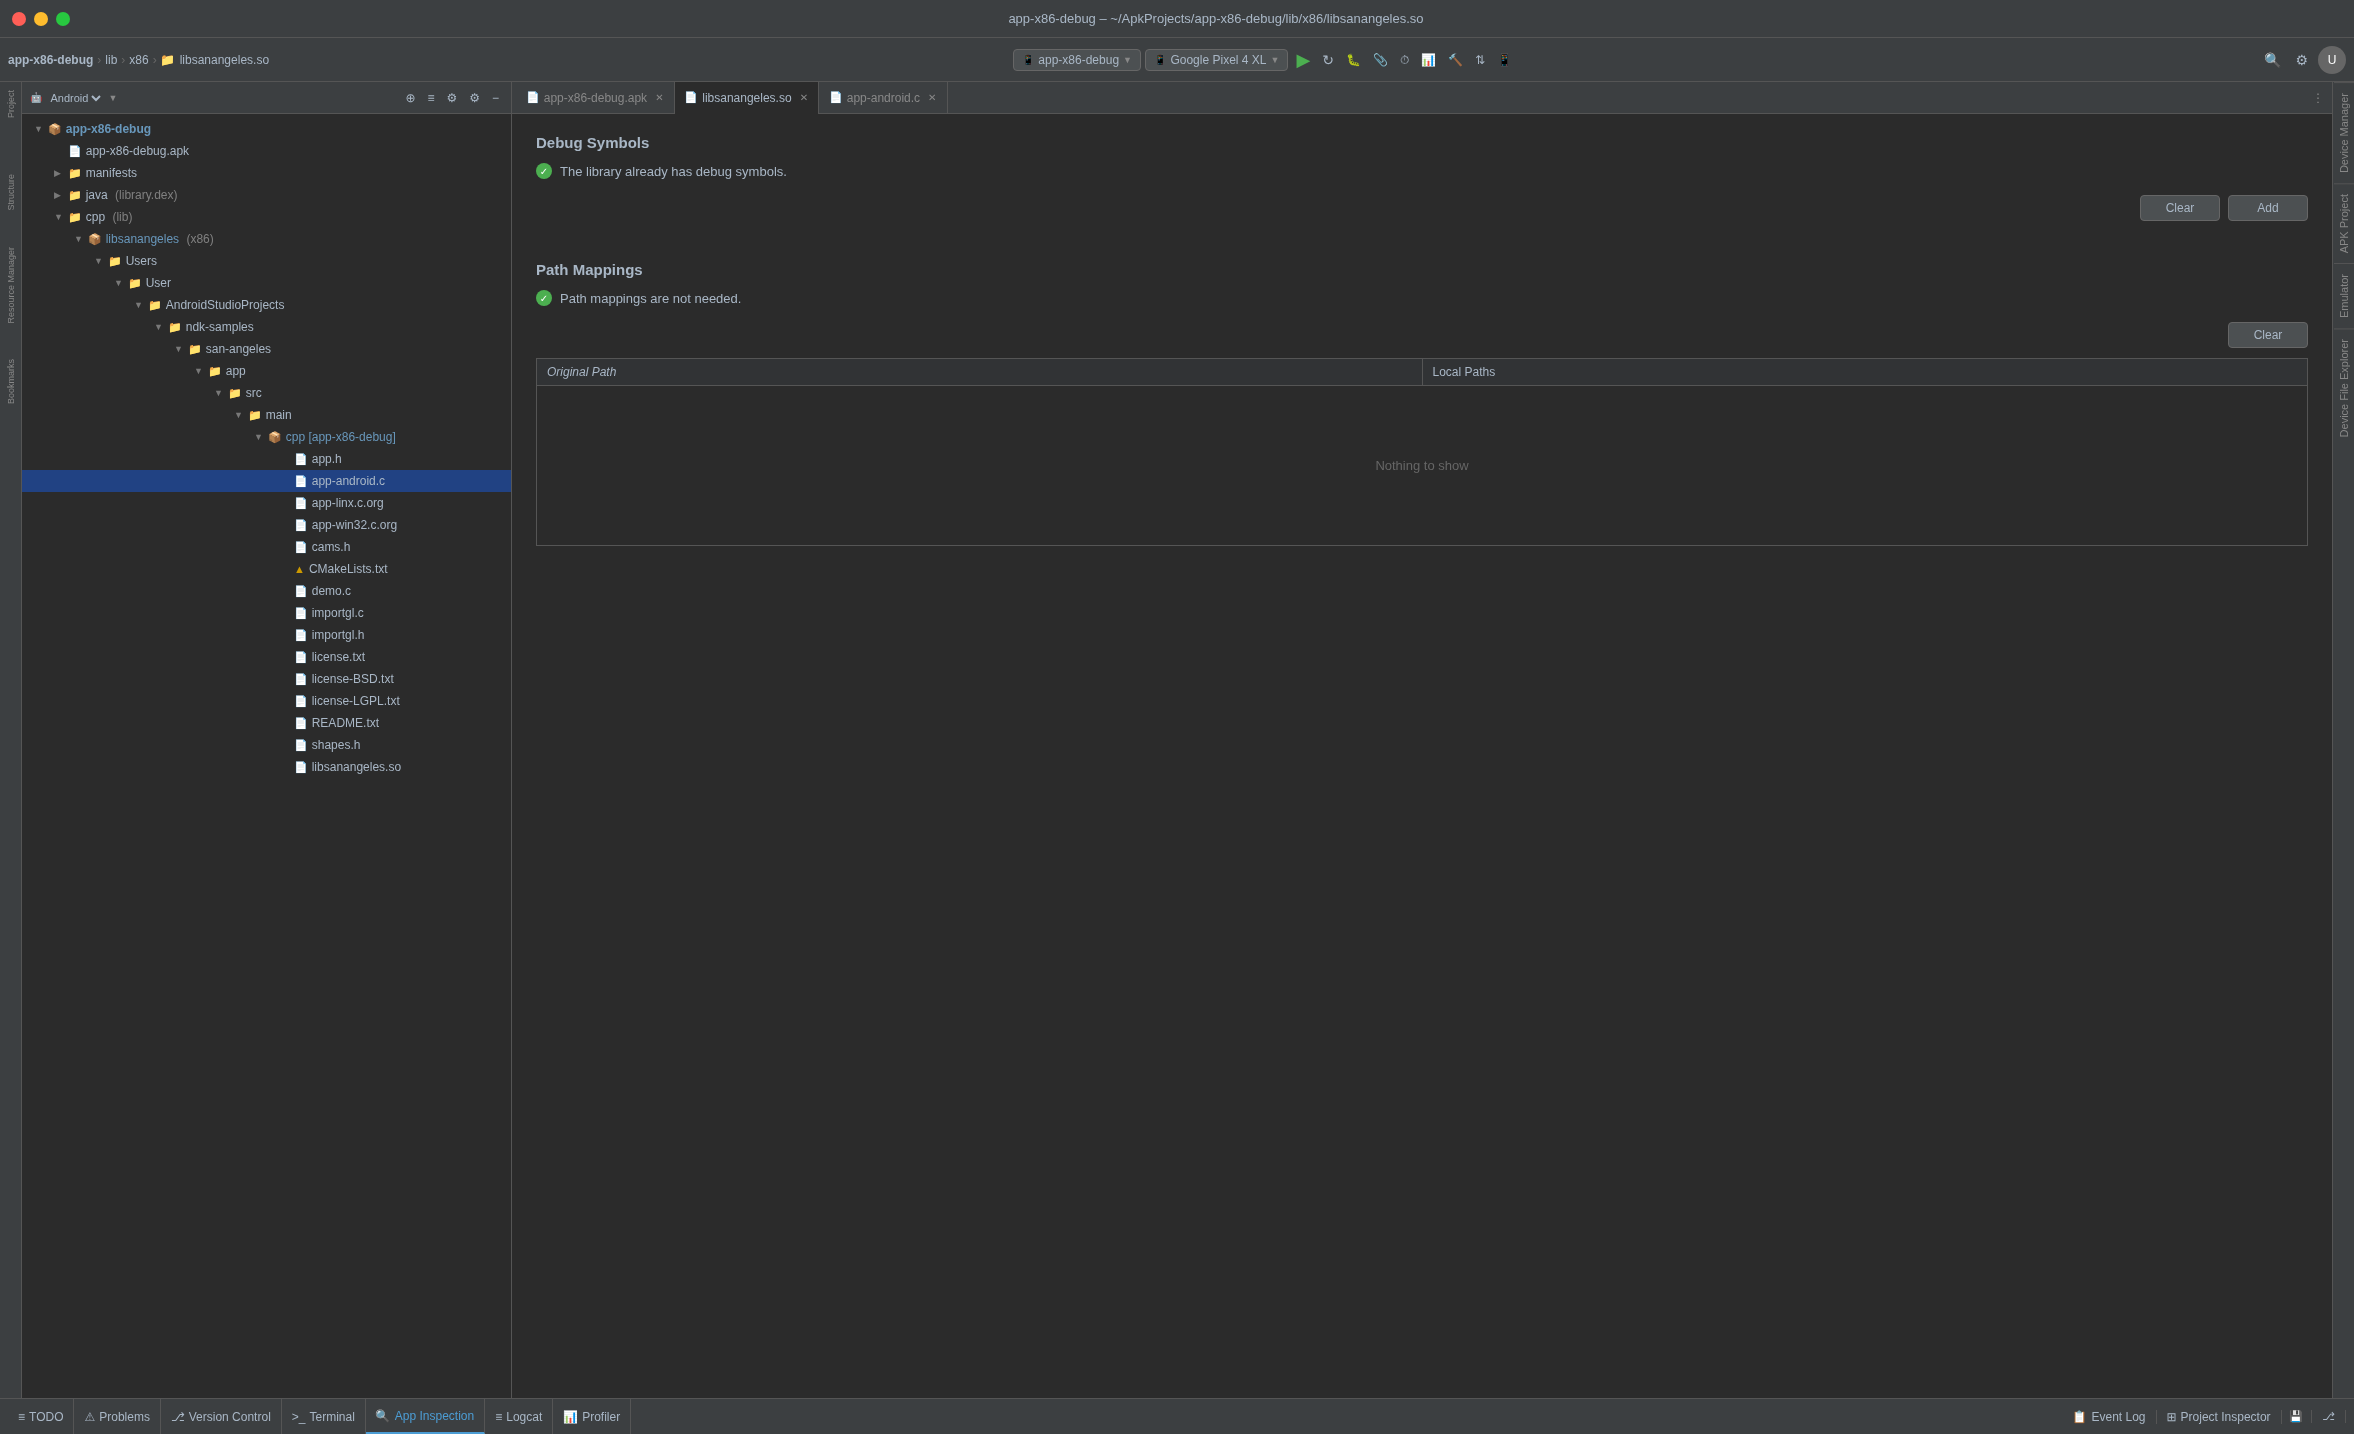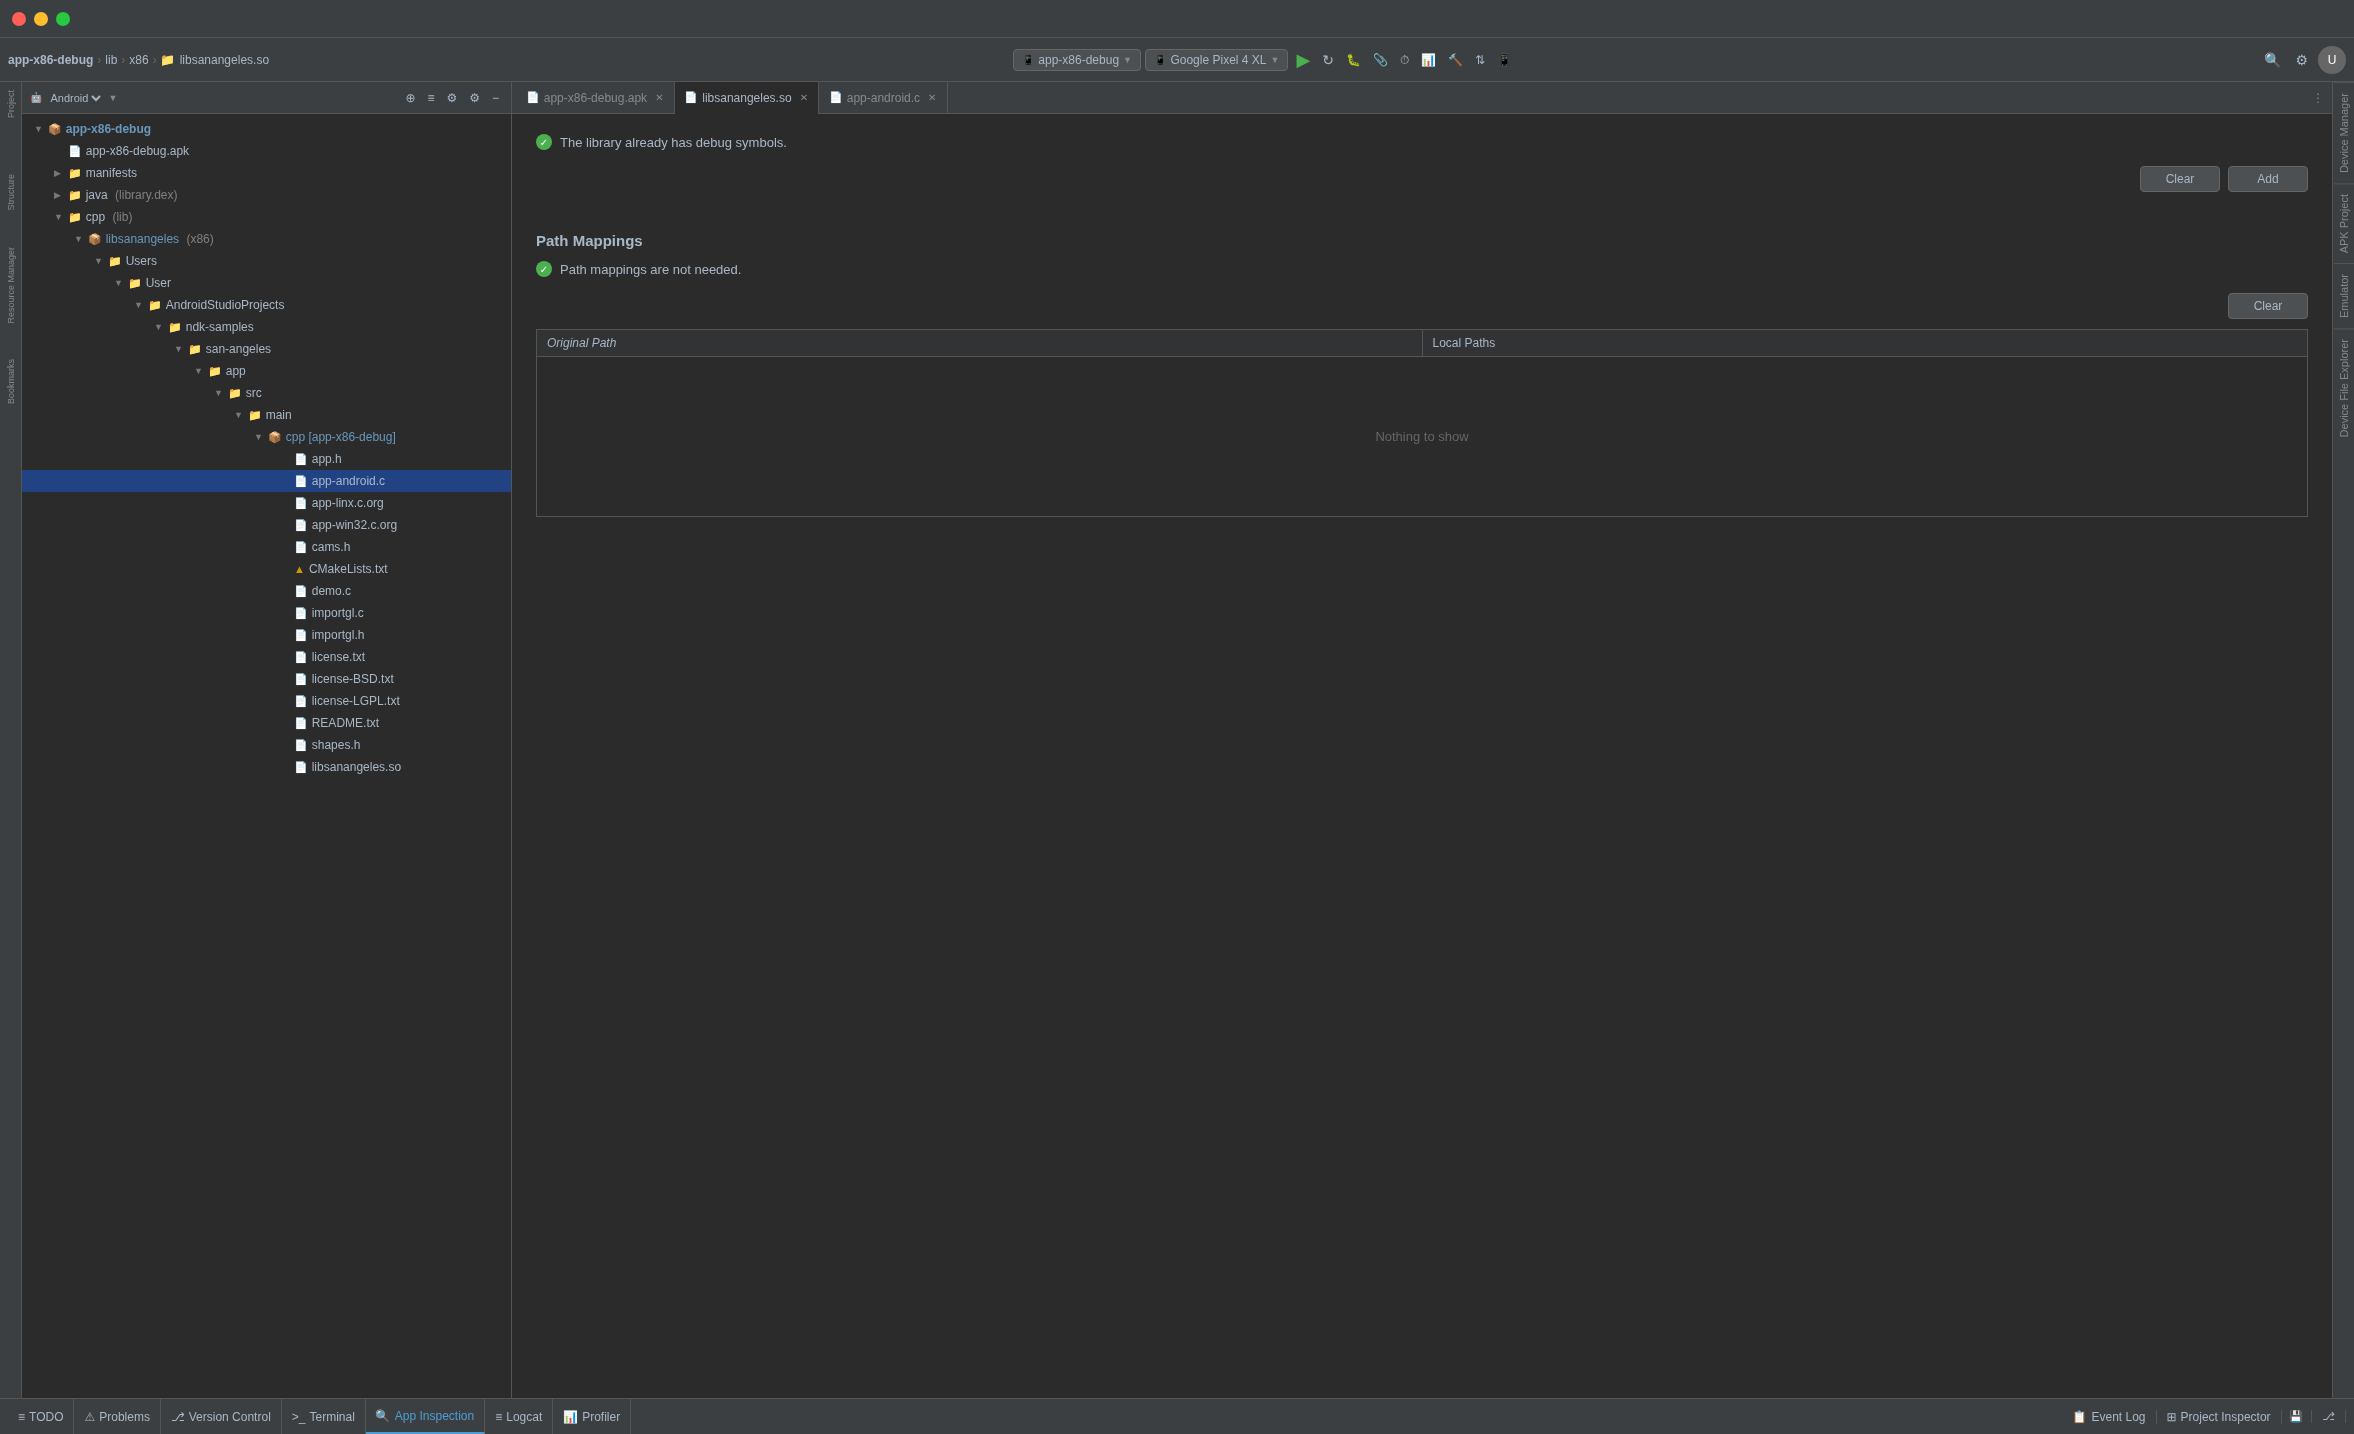--- a/index.html
+++ b/index.html
@@ -379,20 +379,21 @@
   </style>
 </head>
 <body>
 
 <div class="title-bar">
   <div class="traffic-lights">
     <div class="traffic-light tl-red"></div>
     <div class="traffic-light tl-yellow"></div>
     <div class="traffic-light tl-green"></div>
   </div>
+  <div class="title-text">app-x86-debug – ~/ApkProjects/app-x86-debug/lib/x86/libsanangeles.so</div>
 </div>
 
 <div class="toolbar">
   <div class="toolbar-left">
     <span style="color:#a9b7c6; font-size:12px; font-weight:600;">app-x86-debug</span>
     <span class="breadcrumb-sep">›</span>
     <span style="color:#a9b7c6; font-size:12px;">lib</span>
     <span class="breadcrumb-sep">›</span>
     <span style="color:#a9b7c6; font-size:12px;">x86</span>
     <span class="breadcrumb-sep">›</span>
@@ -655,20 +656,21 @@
         <span style="font-size:11px; color:#888;">📄</span>
         <span>app-android.c</span>
         <span class="tab-close">✕</span>
       </div>
       <div class="tabs-more">⋮</div>
     </div>
 
     <div class="content-area">
 
       <div>
+        <h2 class="section-title">Debug Symbols</h2>
         <div class="status-line">
           <div class="status-icon-green">✓</div>
           <span>The library already has debug symbols.</span>
         </div>
         <div class="action-row">
           <button class="btn">Clear</button>
           <button class="btn btn-primary">Add</button>
         </div>
       </div>
 

